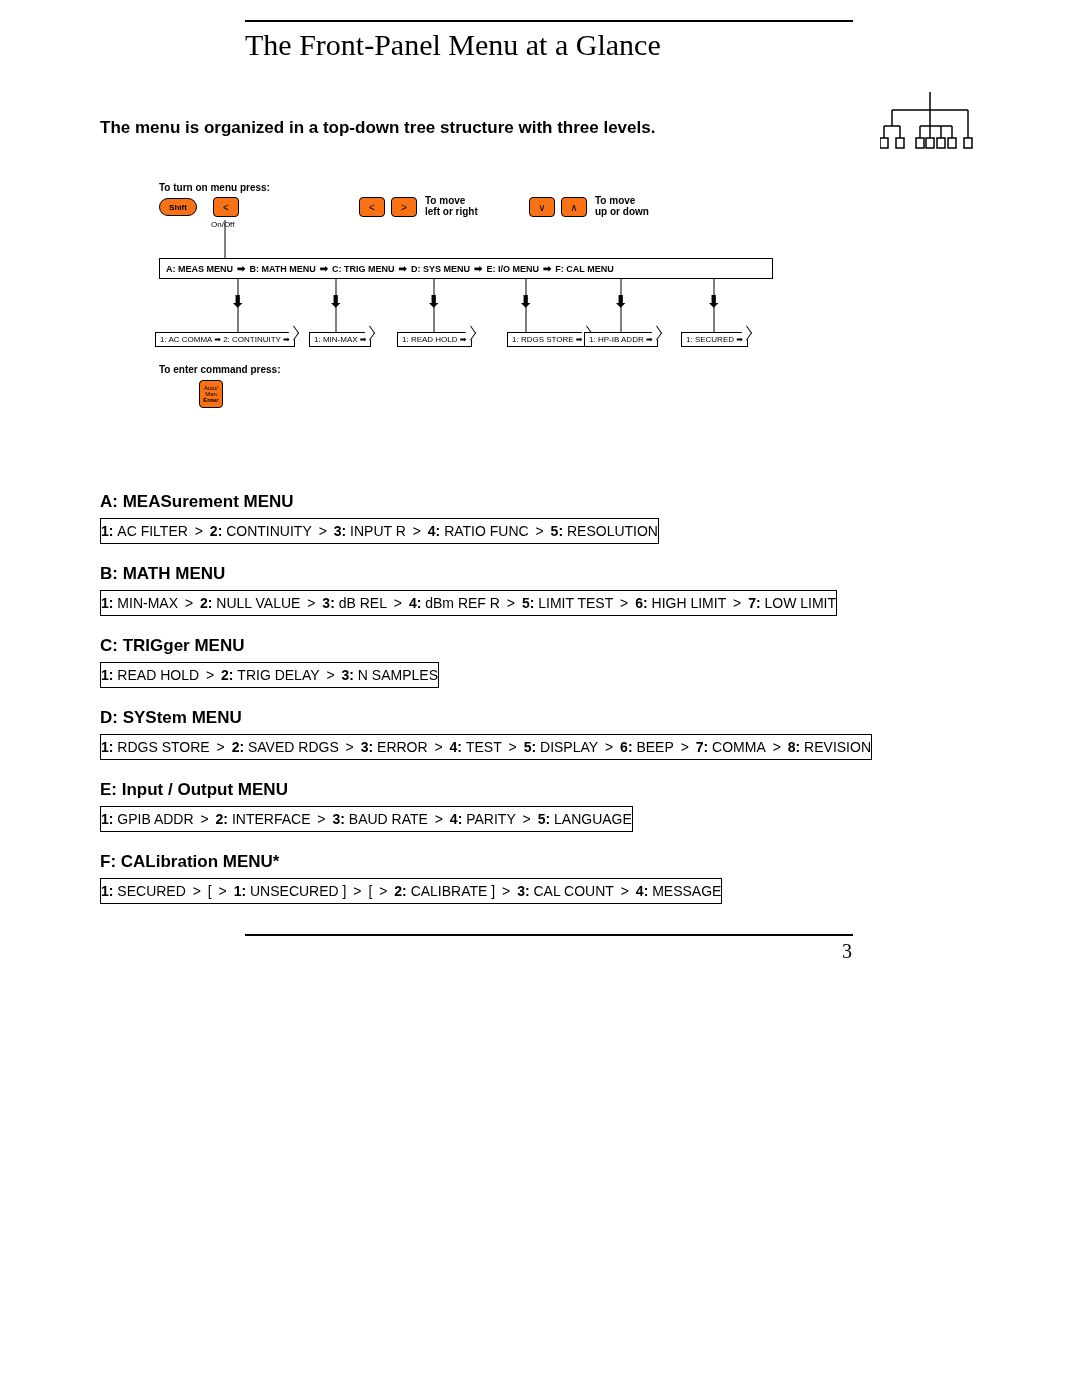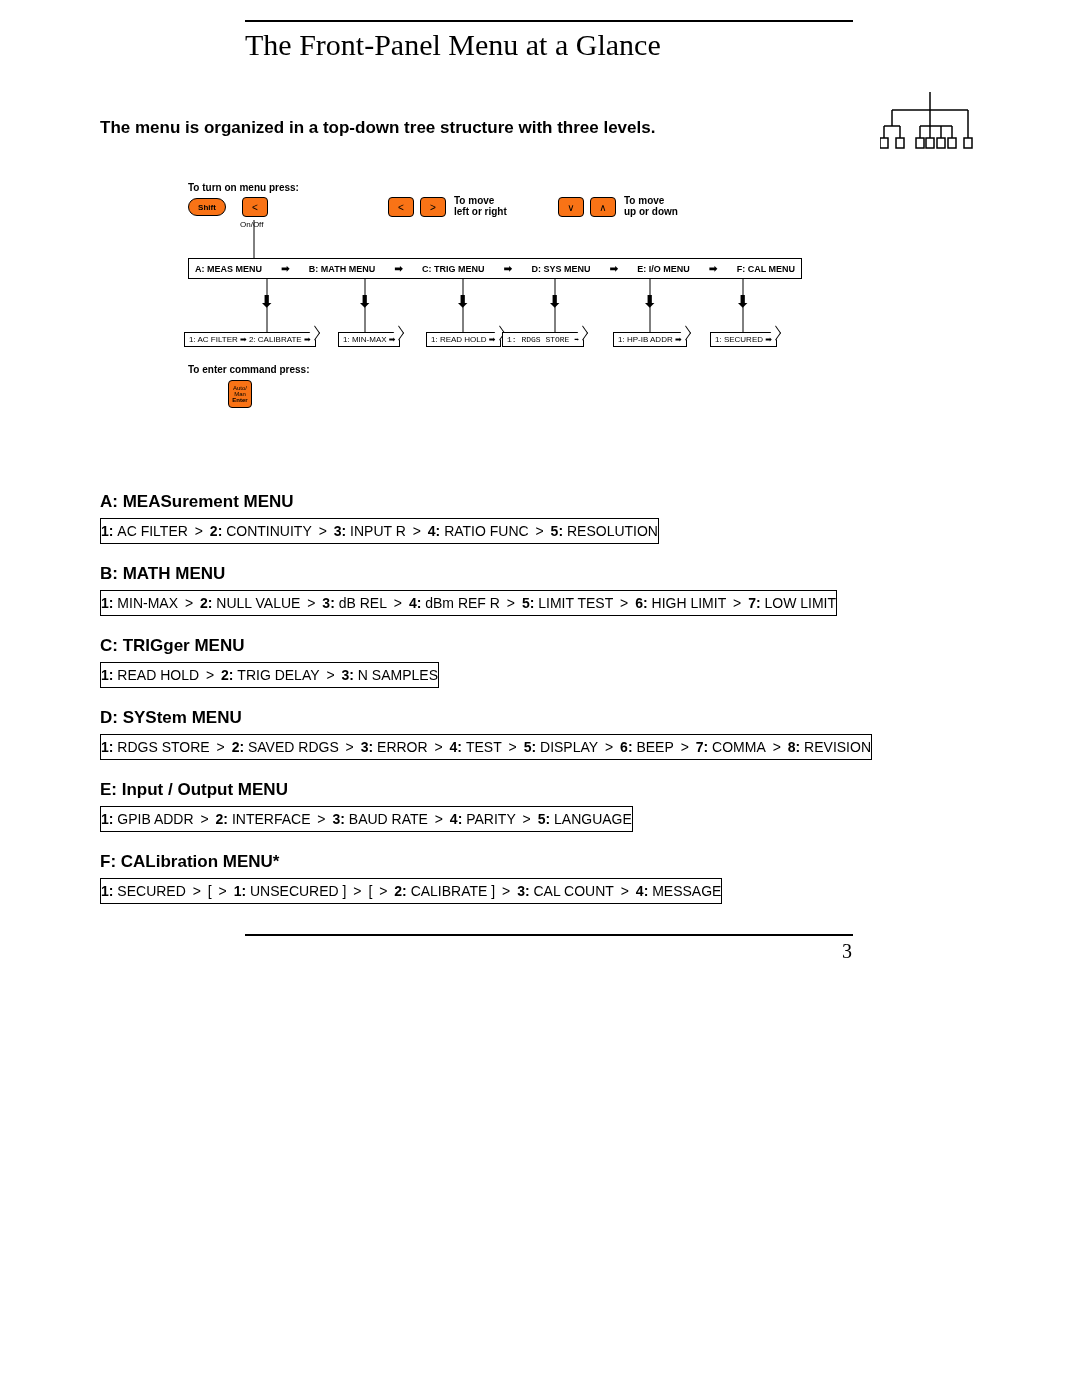--- a/index.html
+++ b/index.html
@@ -75,21 +75,21 @@
     margin-right: 128px;
     font-family: "Century Schoolbook", "Times New Roman", serif;
   }
 
   
   .tree-icon svg { display:block; }
 
   
   .diagram {
     position: relative;
-    margin: 30px 0 10px 88px;
+    margin: 30px 0 10px 59px;
     width: 640px;
     height: 250px;
     font-family: Arial, Helvetica, sans-serif;
   }
   .diag-label {
     position: absolute;
     font-size: 10px;
     font-weight: bold;
     white-space: nowrap;
   }
@@ -216,21 +216,21 @@
     <div class="diag-caption" style="left:436px; top:13px;">To move<br>up or down</div>
 
     <svg class="connect" width="640" height="250">
       <g stroke="#000" stroke-width="1" fill="none">
 
         <path d="M 66 38 L 66 76"></path>
 
       </g>
     </svg>
 
-    <div class="menubar" style="left:0; top:76px; width:600px; justify-content:space-between;">
+    <div class="menubar" style="left:0; top:76px; width:600px; ">
       <span>A: MEAS MENU</span>
         <span class="big-arrow">➡</span>
       <span>B: MATH MENU</span>
         <span class="big-arrow">➡</span>
       <span>C: TRIG MENU</span>
         <span class="big-arrow">➡</span>
       <span>D: SYS MENU</span>
         <span class="big-arrow">➡</span>
       <span>E: I/O MENU</span>
         <span class="big-arrow">➡</span>
@@ -248,24 +248,24 @@
       <g stroke="#000" stroke-width="1" fill="none">
         <line x1="79" y1="96" x2="79" y2="150"></line>
         <line x1="177" y1="96" x2="177" y2="150"></line>
         <line x1="275" y1="96" x2="275" y2="150"></line>
         <line x1="367" y1="96" x2="367" y2="150"></line>
         <line x1="462" y1="96" x2="462" y2="150"></line>
         <line x1="555" y1="96" x2="555" y2="150"></line>
       </g>
     </svg>
 
-    <div class="leafbox" style="left:-4px;  top:150px;">1: AC FILTER ➡ 2: CALIBRATE ➡</div>
+    <div class="leafbox" style="left:-4px;  top:150px;">1: AC COMMA ➡ 2: CONTINUITY ➡</div>
     <div class="leafbox" style="left:150px; top:150px;">1: MIN-MAX ➡</div>
     <div class="leafbox" style="left:238px; top:150px;">1: READ HOLD ➡</div>
-    <div class="leafbox" style="left:314px; top:150px;font-family:Liberation Mono, monospace;">1: RDGS STORE ➡</div>
+    <div class="leafbox" style="left:348px; top:150px;">1: RDGS STORE ➡</div>
     <div class="leafbox" style="left:425px; top:150px;">1: HP-IB ADDR ➡</div>
     <div class="leafbox" style="left:522px; top:150px;">1: SECURED ➡</div>
 
     <div class="diag-label" style="left:0; top:182px;">To enter command press:</div>
     <div class="key small" style="left:40px; top:198px;">
       <span>Auto/</span>
       <span>Man</span>
       <span style="font-weight:bold;">Enter</span>
     </div>
   </div>

